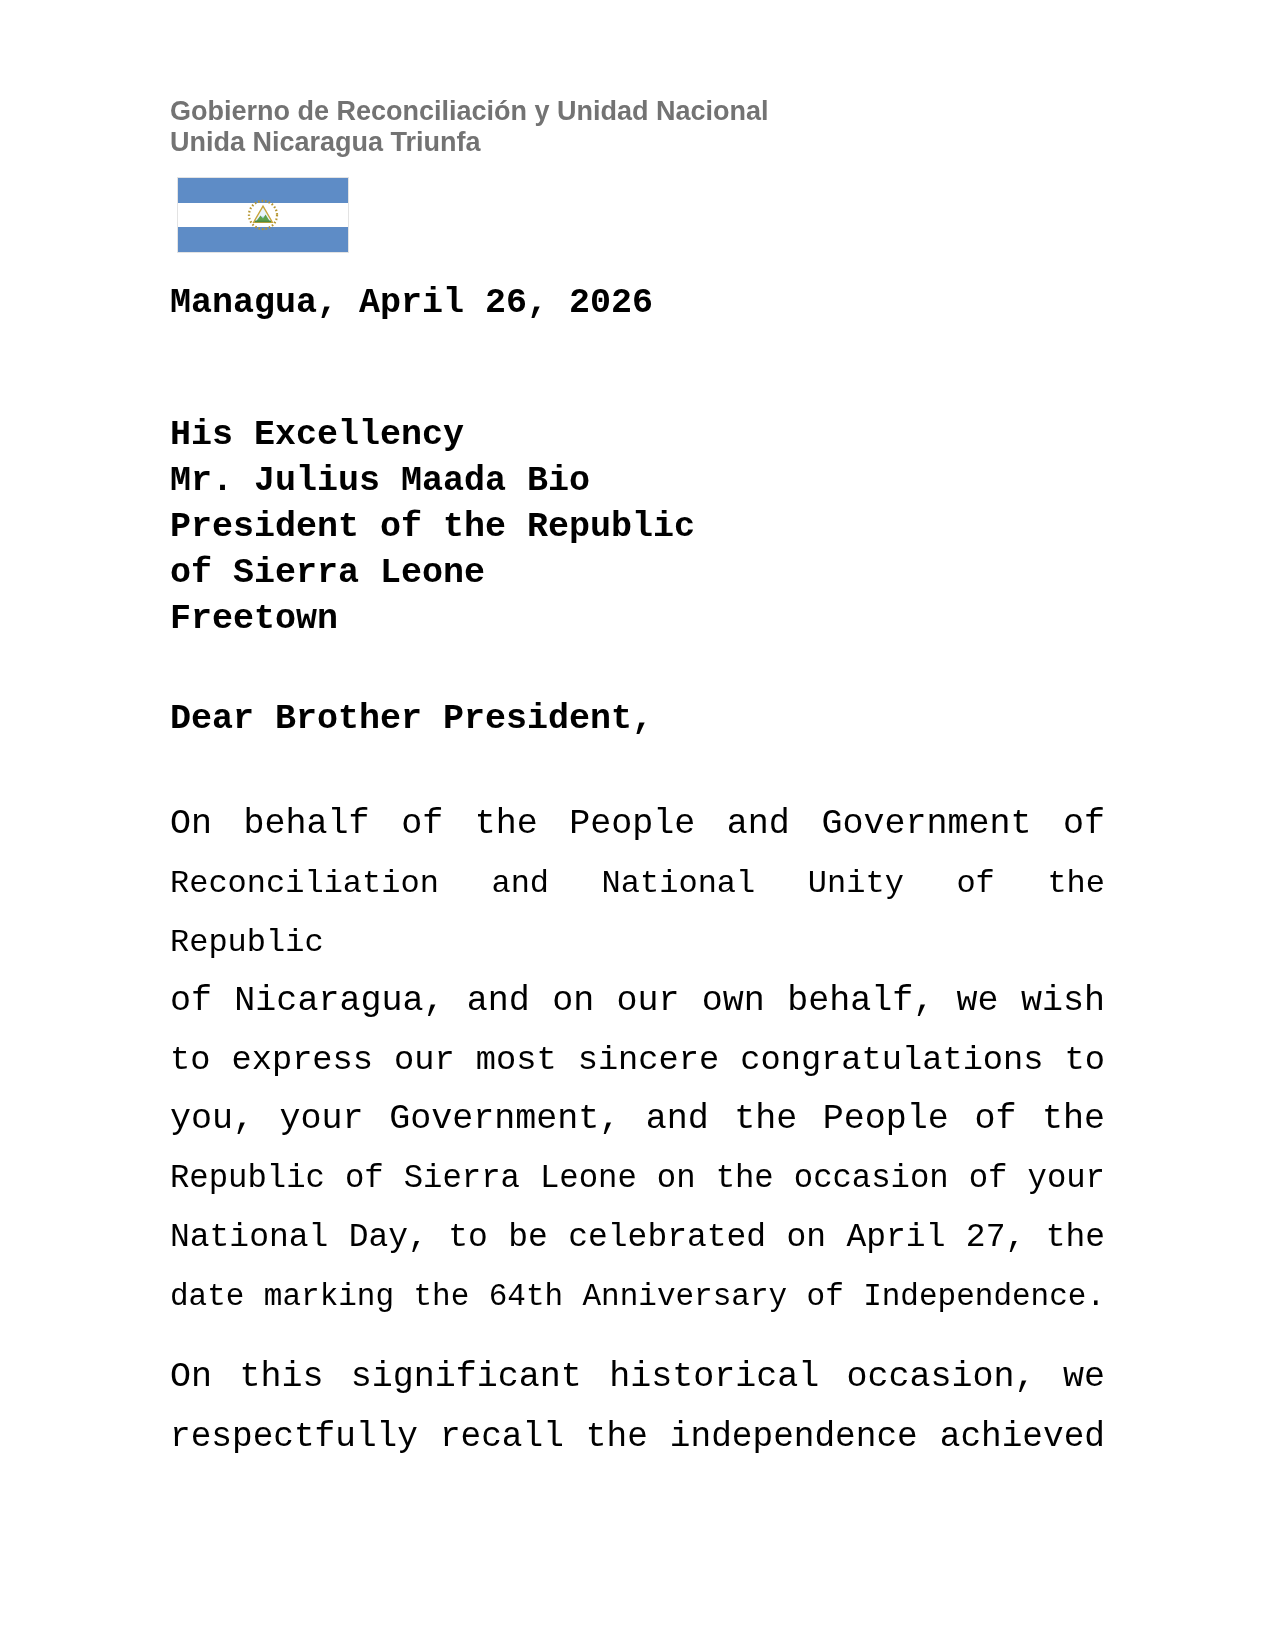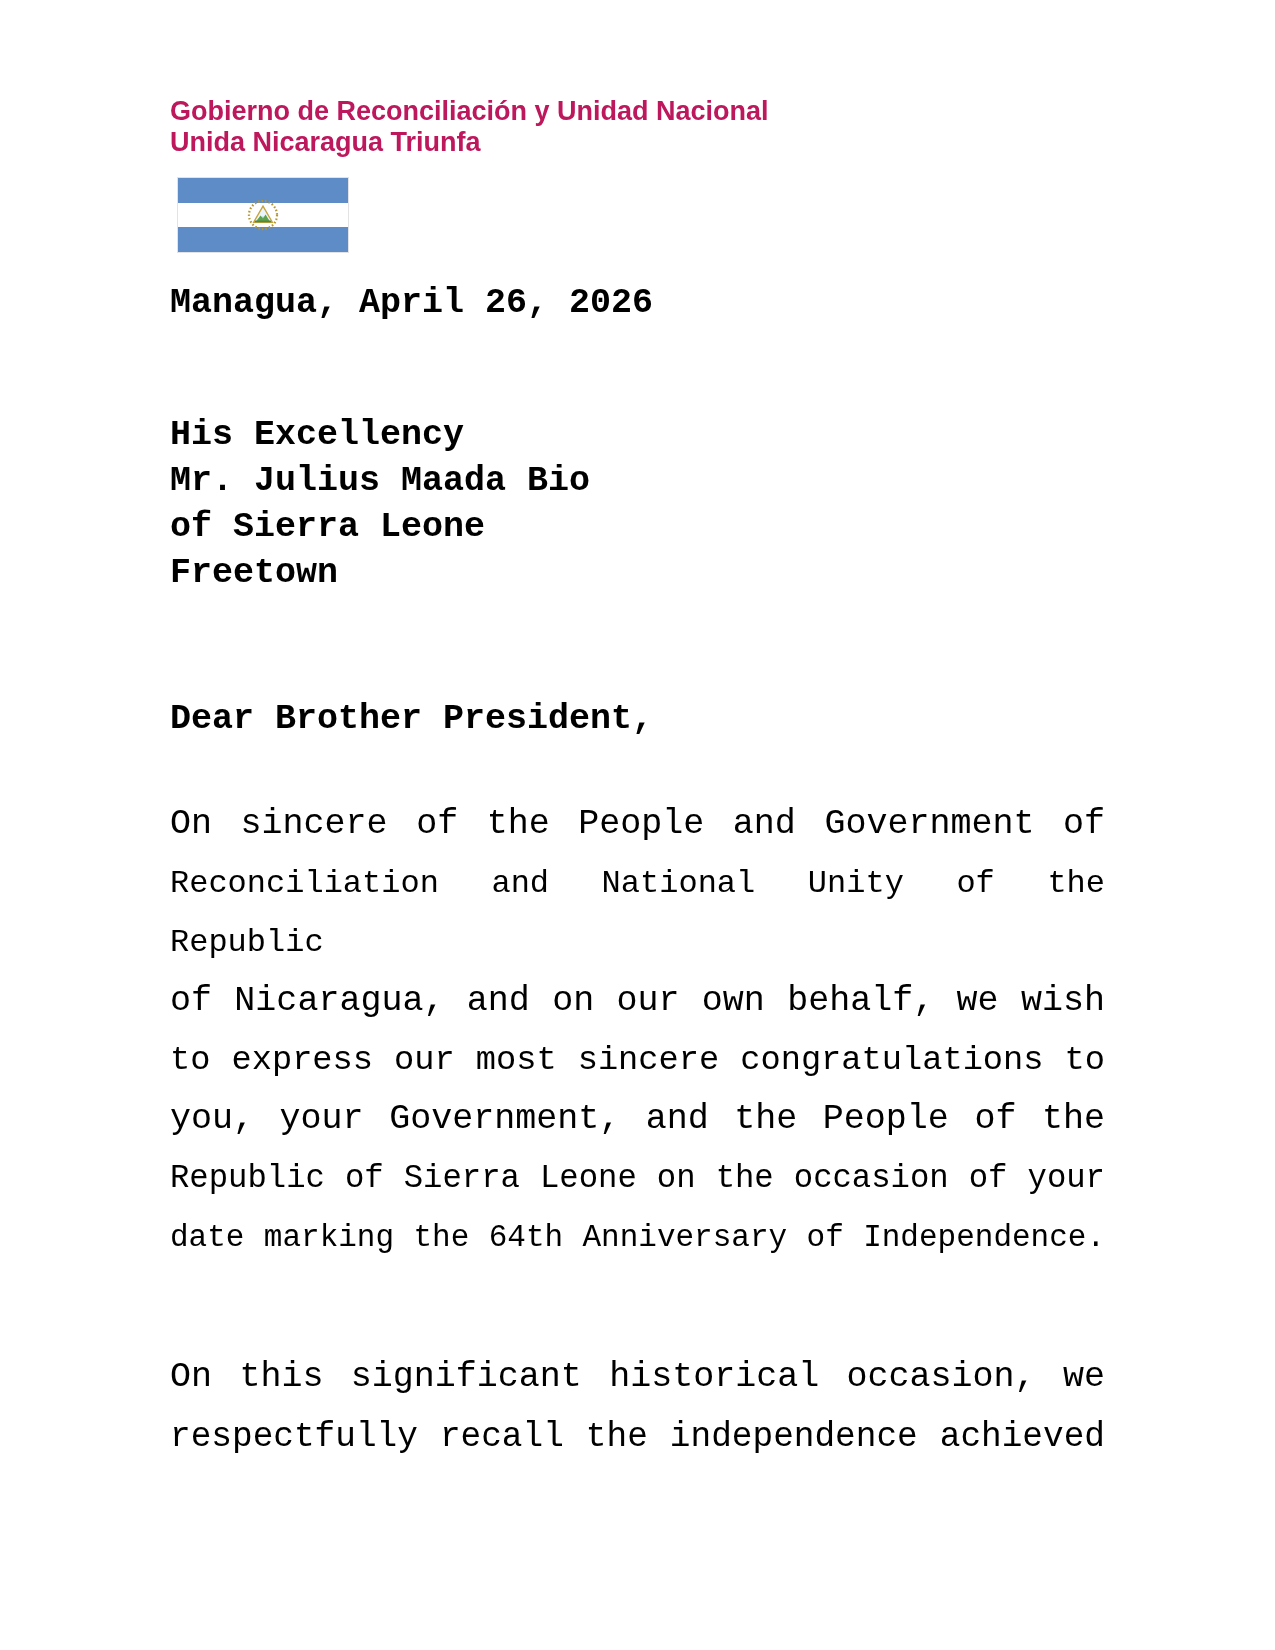--- a/index.html
+++ b/index.html
@@ -9,21 +9,21 @@
     background:#ffffff;
     overflow:hidden;
     color:#000000;
     font-family:"Liberation Mono","DejaVu Sans Mono",monospace;
   }
   
   #letterhead{position:absolute;left:170px;top:96px;}
   .org-line{
     font-family:"Liberation Sans","DejaVu Sans",sans-serif;
     font-weight:700;font-size:27px;line-height:31px;
-    color:#be185d;letter-spacing:0px;white-space:nowrap;
+    color:#737373;letter-spacing:0px;white-space:nowrap;
   }
   
   #flag{
     position:absolute;left:177px;top:177px;
     width:172px;height:76px;
     border:1px solid #e3e3e3;box-sizing:border-box;
     background:#ffffff;
   }
   .stripe{position:absolute;left:0;width:100%;height:25px;}
   .stripe.top{top:0;}
@@ -76,33 +76,35 @@
       <path d="M12,27.6 L17,20.5 L20,24 L23,19.5 L28,27.6 Z" fill="#5FA14C"></path>
       <rect x="10.5" y="26.6" width="19" height="1.9" fill="#4D8B3E"></rect>
     </svg>
   </div>
 
   <div id="dateline" class="mono-bold">Managua, April 26, 2026</div>
 
   <div id="recipient">
     <div class="mono-bold">His Excellency</div>
     <div class="mono-bold">Mr. Julius Maada Bio</div>
+    <div class="mono-bold">President of the Republic</div>
     <div class="mono-bold">of Sierra Leone</div>
     <div class="mono-bold">Freetown</div>
   </div>
 
   <div id="salutation" class="mono-bold">Dear Brother President,</div>
 
   <div id="para-1" class="para">
-    <div class="jline">On sincere of the People and Government of</div>
+    <div class="jline">On behalf of the People and Government of</div>
     <div class="jline" style="font-size: 32px;">Reconciliation and National Unity of the Republic</div>
     <div class="jline">of Nicaragua, and on our own behalf, we wish</div>
     <div class="jline" style="font-size: 33.7px;">to express our most sincere congratulations to</div>
     <div class="jline">you, your Government, and the People of the</div>
     <div class="jline" style="font-size: 32.29px;">Republic of Sierra Leone on the occasion of your</div>
+    <div class="jline" style="font-size: 32.98px;">National Day, to be celebrated on April 27, the</div>
     <div class="jline" style="font-size: 31px;">date marking the 64th Anniversary of Independence.</div>
   </div>
 
   <div id="para-2" class="para">
     <div class="jline">On this significant historical occasion, we</div>
     <div class="jline" style="font-size: 34.44px;">respectfully recall the independence achieved</div>
   </div>
 
 </div>
 

